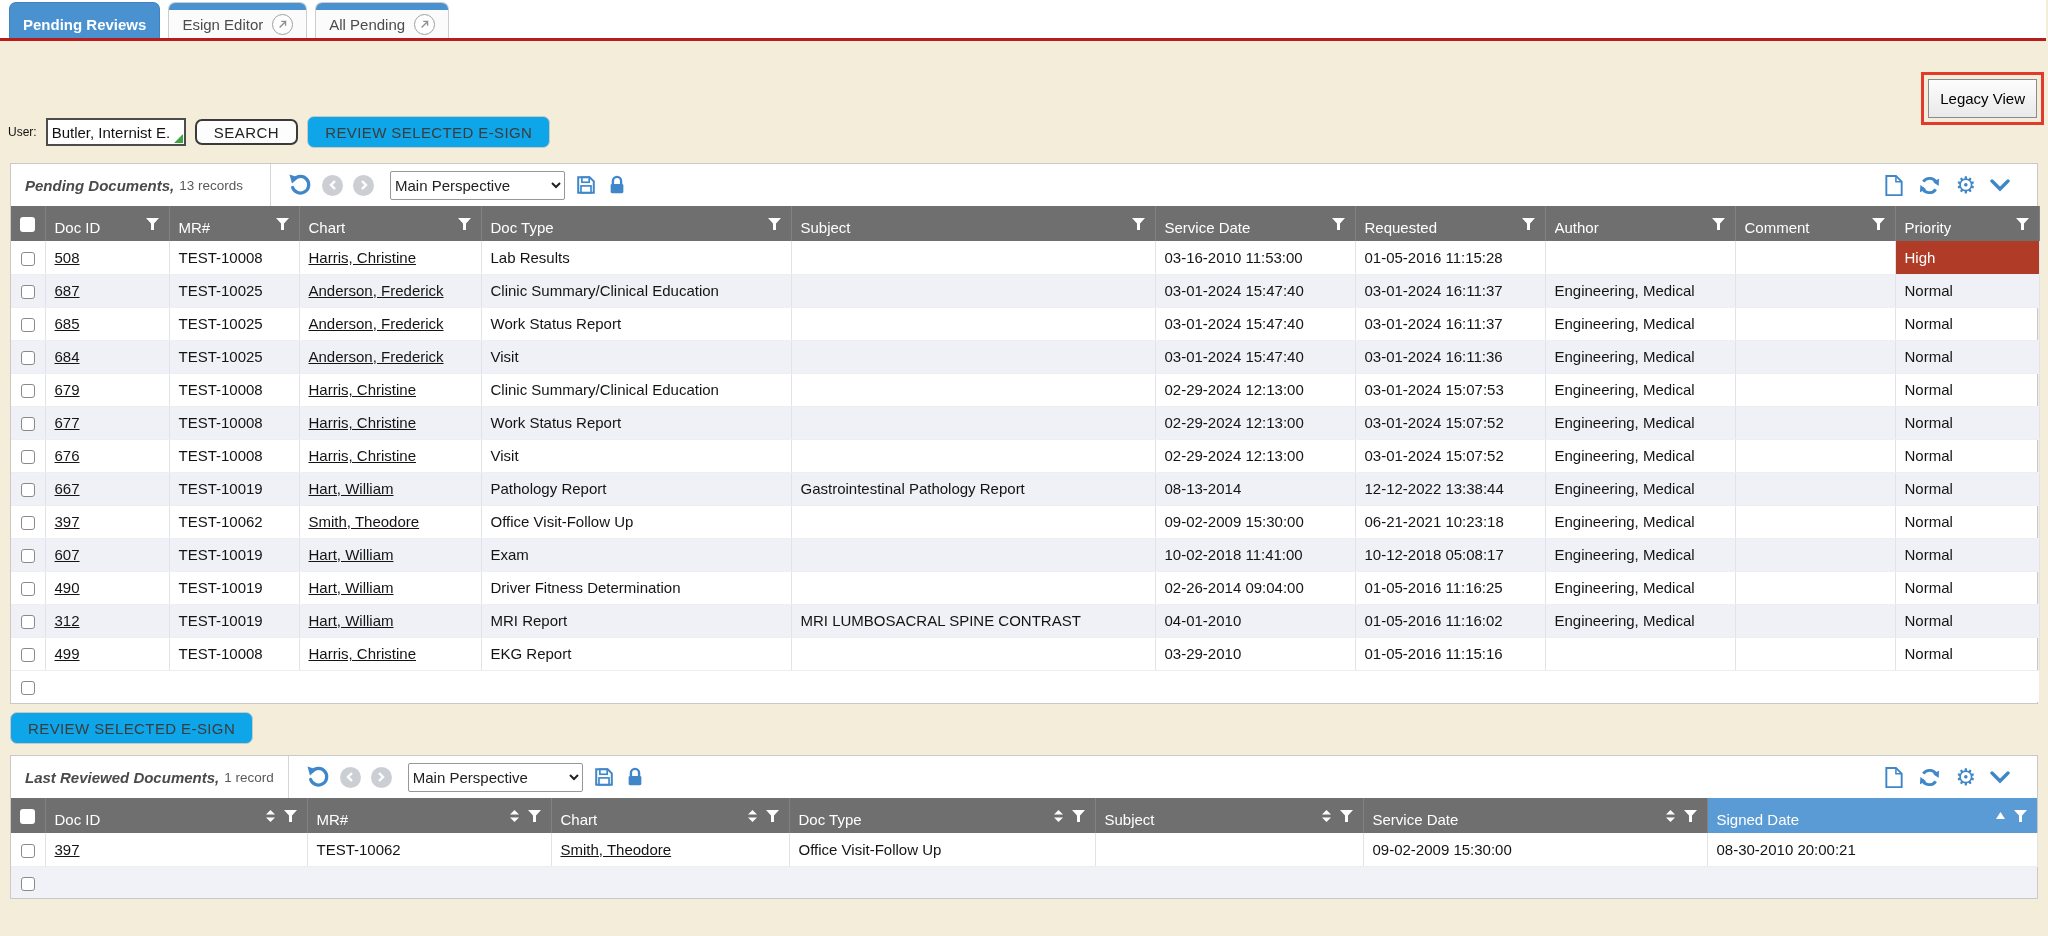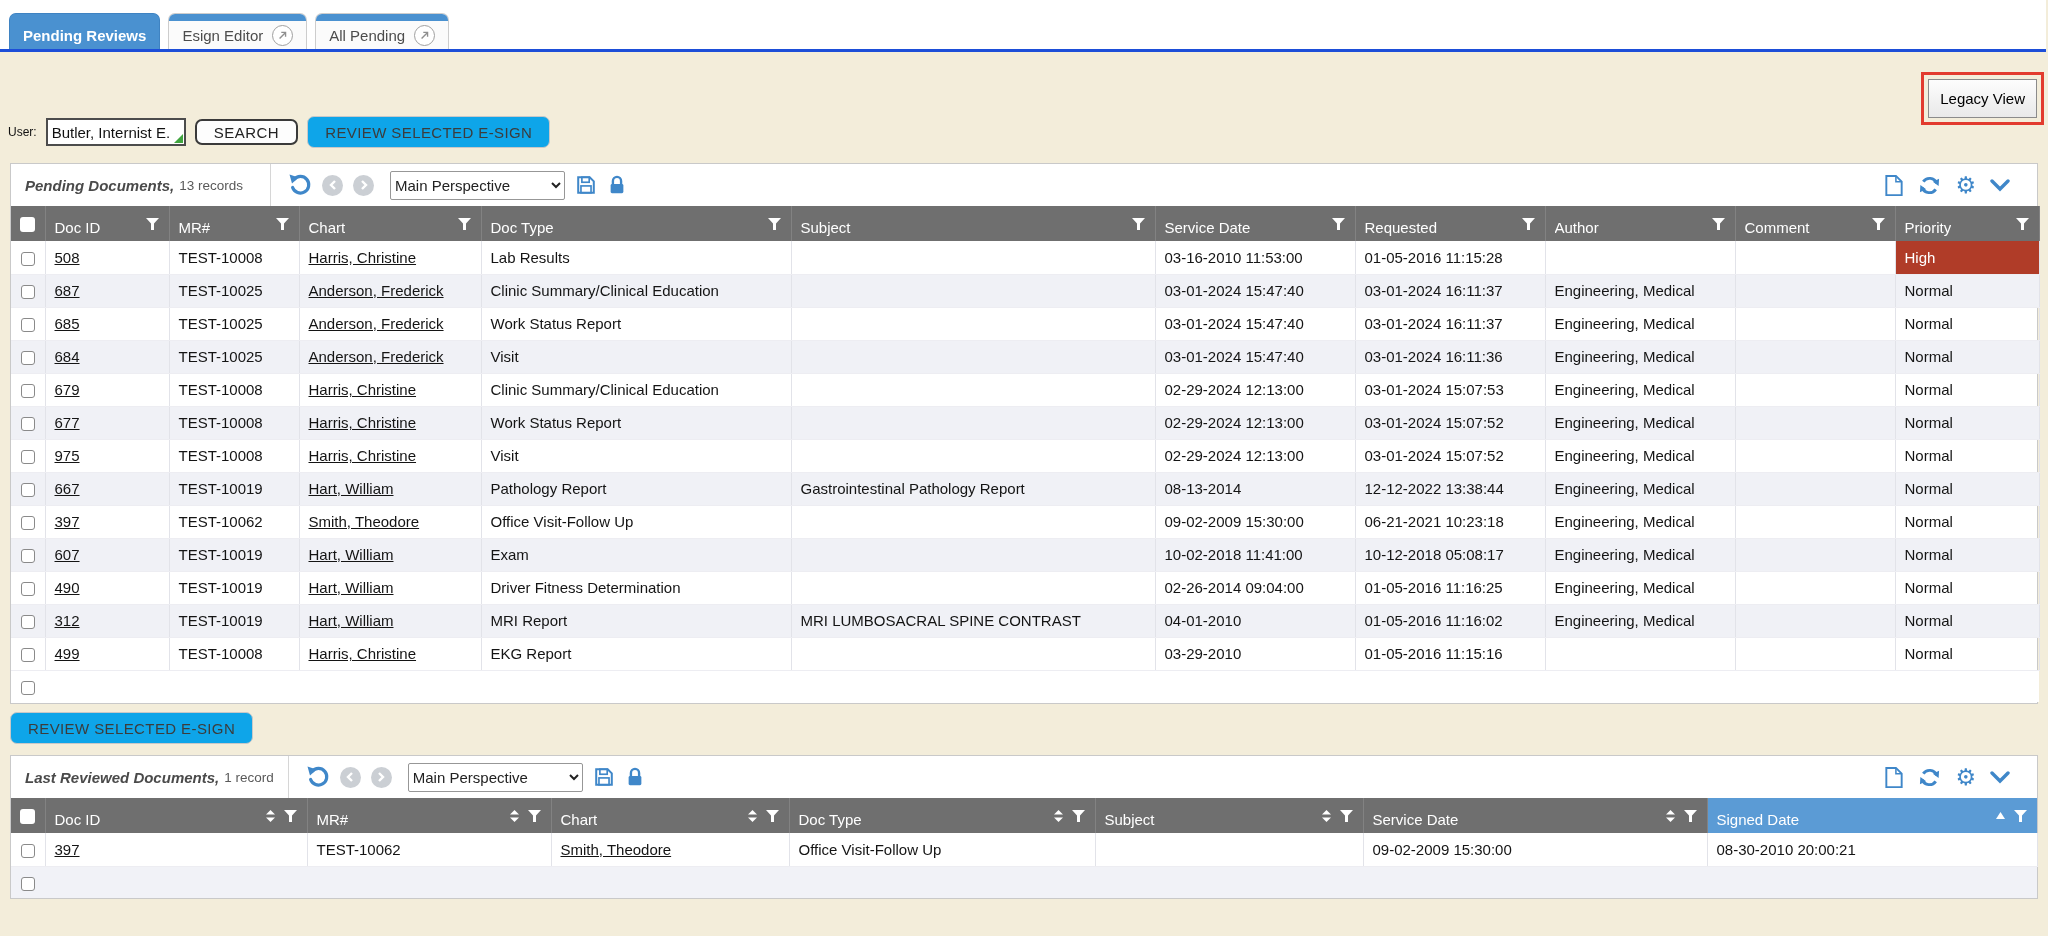--- a/index.html
+++ b/index.html
@@ -6,22 +6,22 @@
   html,body { width:2048px; height:936px; }
   body {
     position: relative;
     background: #f3edda;
     font-family: "Liberation Sans", sans-serif;
     overflow: hidden;
     color:#1a1a1a;
   }
   
   .tabbar {
-    position:absolute; top:0; left:0; right:2px; height:52px;
-    background:#fff; border-bottom:3px solid #1d4ed8;
+    position:absolute; top:0; left:0; right:2px; height:41px;
+    background:#fff; border-bottom:3px solid #b91c1c;
     display:flex; align-items:flex-end; padding-left:9px; gap:8px;
   }
   .tab {
     height:36px; border-radius:7px 7px 0 0; overflow:hidden;
     border:1px solid #cdcdcd; border-bottom:none;
     display:flex; flex-direction:column; background:#fbfbfb; cursor:pointer;
   }
   .tab-strip { height:7px; background:#4a91d0; flex:none; }
   .tab-body { flex:1; display:flex; align-items:center; gap:9px; padding:0 13px; font-size:15px; color:#4c4c4c; }
   .tab.active { background:#4a91d0; border-color:#3f83c2; }
@@ -409,21 +409,21 @@
           <td>Work Status Report</td>
           <td></td>
           <td>02-29-2024 12:13:00</td>
           <td>03-01-2024 15:07:52</td>
           <td>Engineering, Medical</td>
           <td></td>
           <td>Normal</td>
         </tr>
         <tr>
           <td class="cb-cell"><span class="cb"></span></td>
-          <td class="link-cell"><span>975</span></td>
+          <td class="link-cell"><span>676</span></td>
           <td>TEST-10008</td>
           <td class="link-cell"><span>Harris, Christine</span></td>
           <td>Visit</td>
           <td></td>
           <td>02-29-2024 12:13:00</td>
           <td>03-01-2024 15:07:52</td>
           <td>Engineering, Medical</td>
           <td></td>
           <td>Normal</td>
         </tr>

